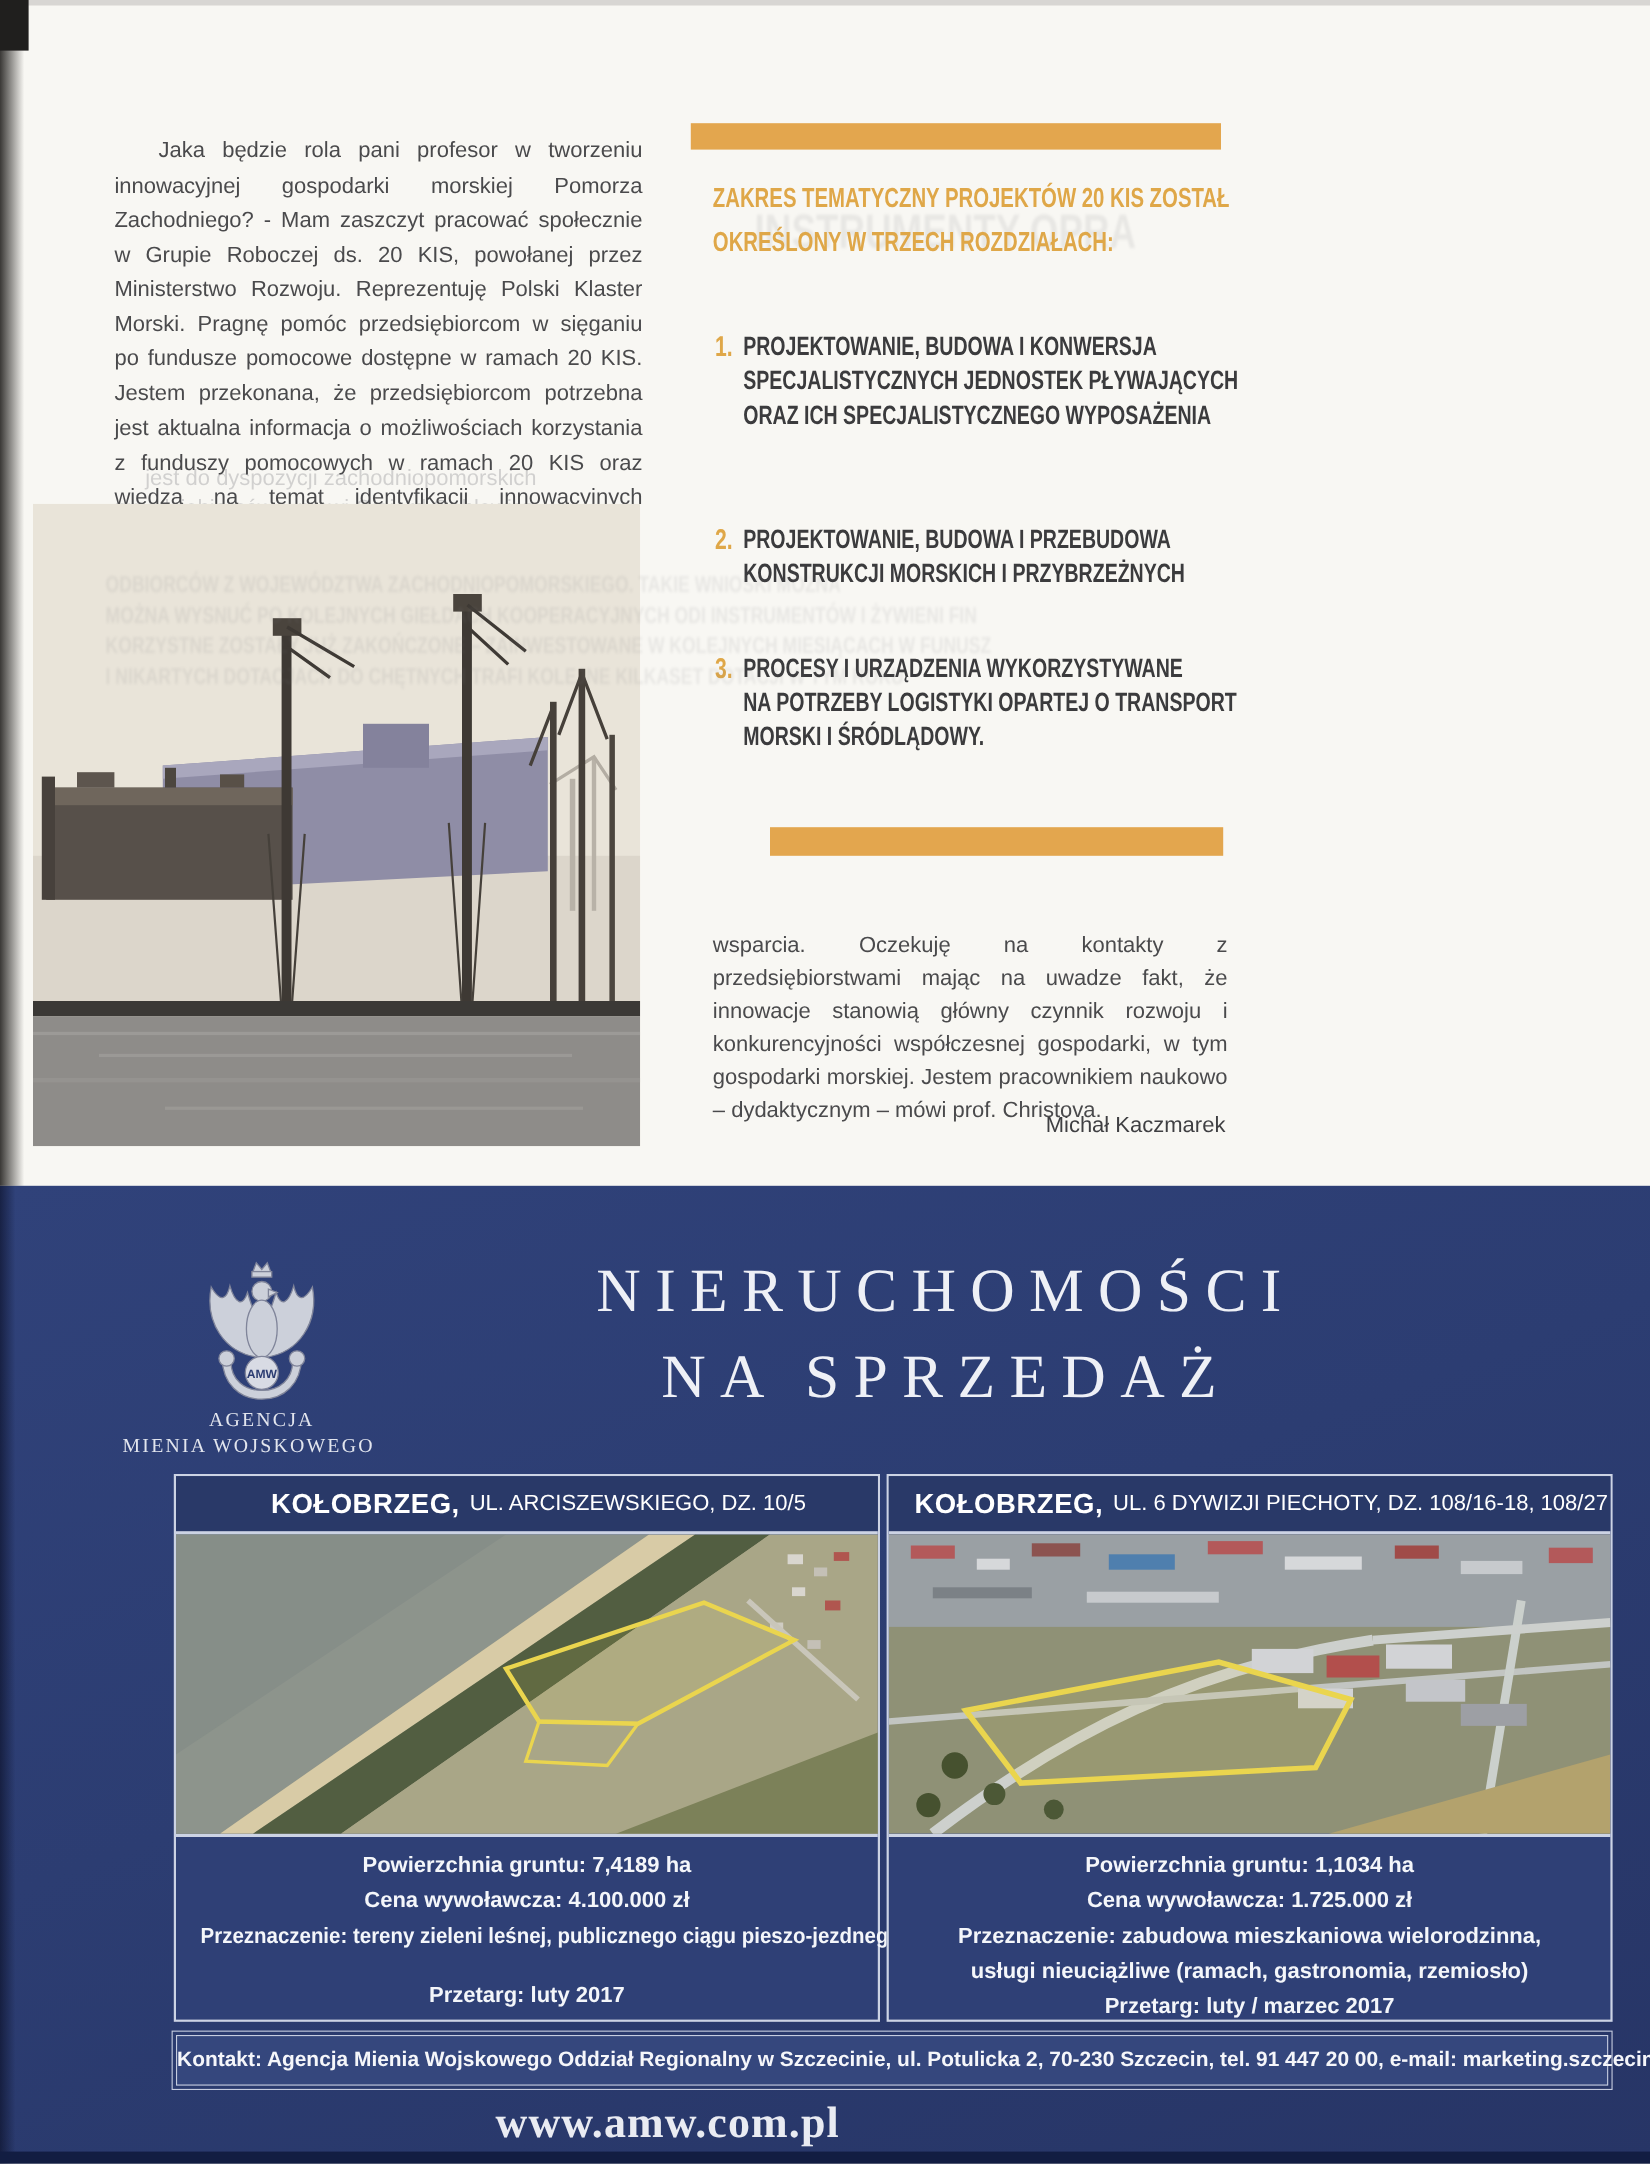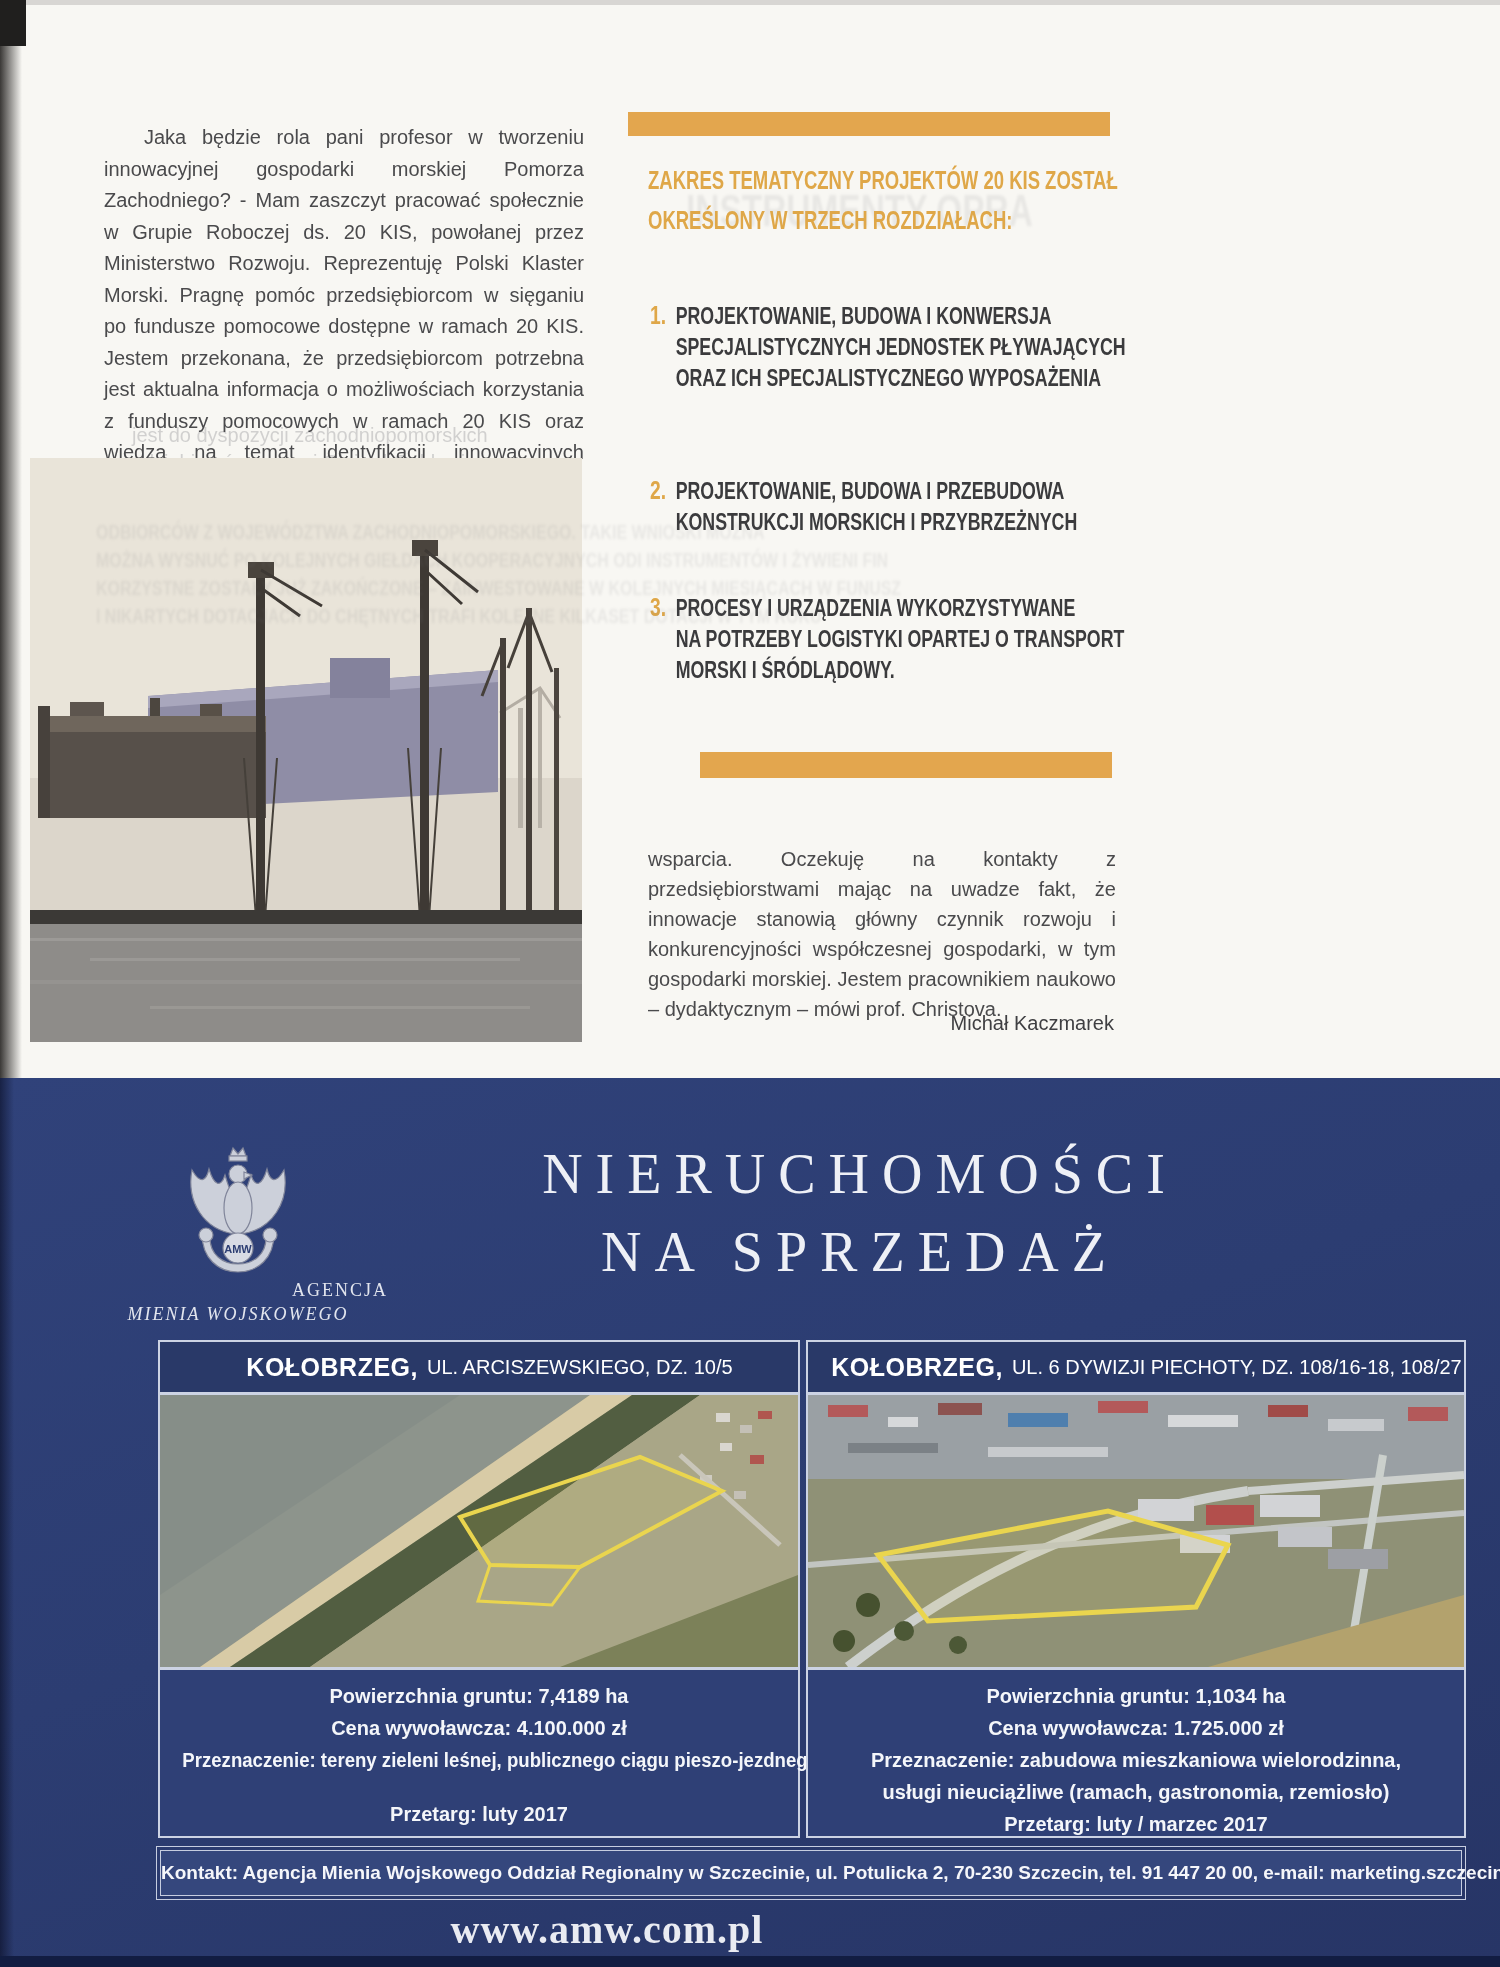--- a/index.html
+++ b/index.html
@@ -182,22 +182,22 @@
         <ellipse cx="60" cy="66" rx="14" ry="26"></ellipse>
 
         <path d="M24 92 C24 116 40 130 60 130 C80 130 96 116 96 92 L88 96 C88 112 76 122 60 122 C44 122 32 112 32 96 Z"></path>
         <circle cx="28" cy="93" r="7"></circle>
         <circle cx="92" cy="93" r="7"></circle>
 
         <circle cx="60" cy="106" r="15" fill="#d8dbe4"></circle>
       </g>
       <text x="60" y="111" text-anchor="middle" font-family="Liberation Sans, sans-serif" font-size="11" font-weight="bold" fill="#2c3d72">AMW</text>
     </svg>
-    <div class="org-line" style="left:88px;top:202px;text-align:right;">AGENCJA</div>
-    <div class="org-line" style="left:88px;top:226px;font-style:italic;">MIENIA WOJSKOWEGO</div>
+    <div class="org-line" style="left:88px;top:202px;">AGENCJA</div>
+    <div class="org-line" style="left:76px;top:226px;">MIENIA WOJSKOWEGO</div>
 
     <div class="ad-title" style="top:64px;">NIERUCHOMOŚCI</div>
     <div class="ad-title" style="top:142px;">NA SPRZEDAŻ</div>
 
     <div class="card" style="left:158px;top:262px;width:642px;">
       <div class="card-h">
         <span class="card-city">KOŁOBRZEG,</span>
         <span class="card-addr">UL. ARCISZEWSKIEGO, DZ. 10/5</span>
       </div>
       <div class="card-photo">

